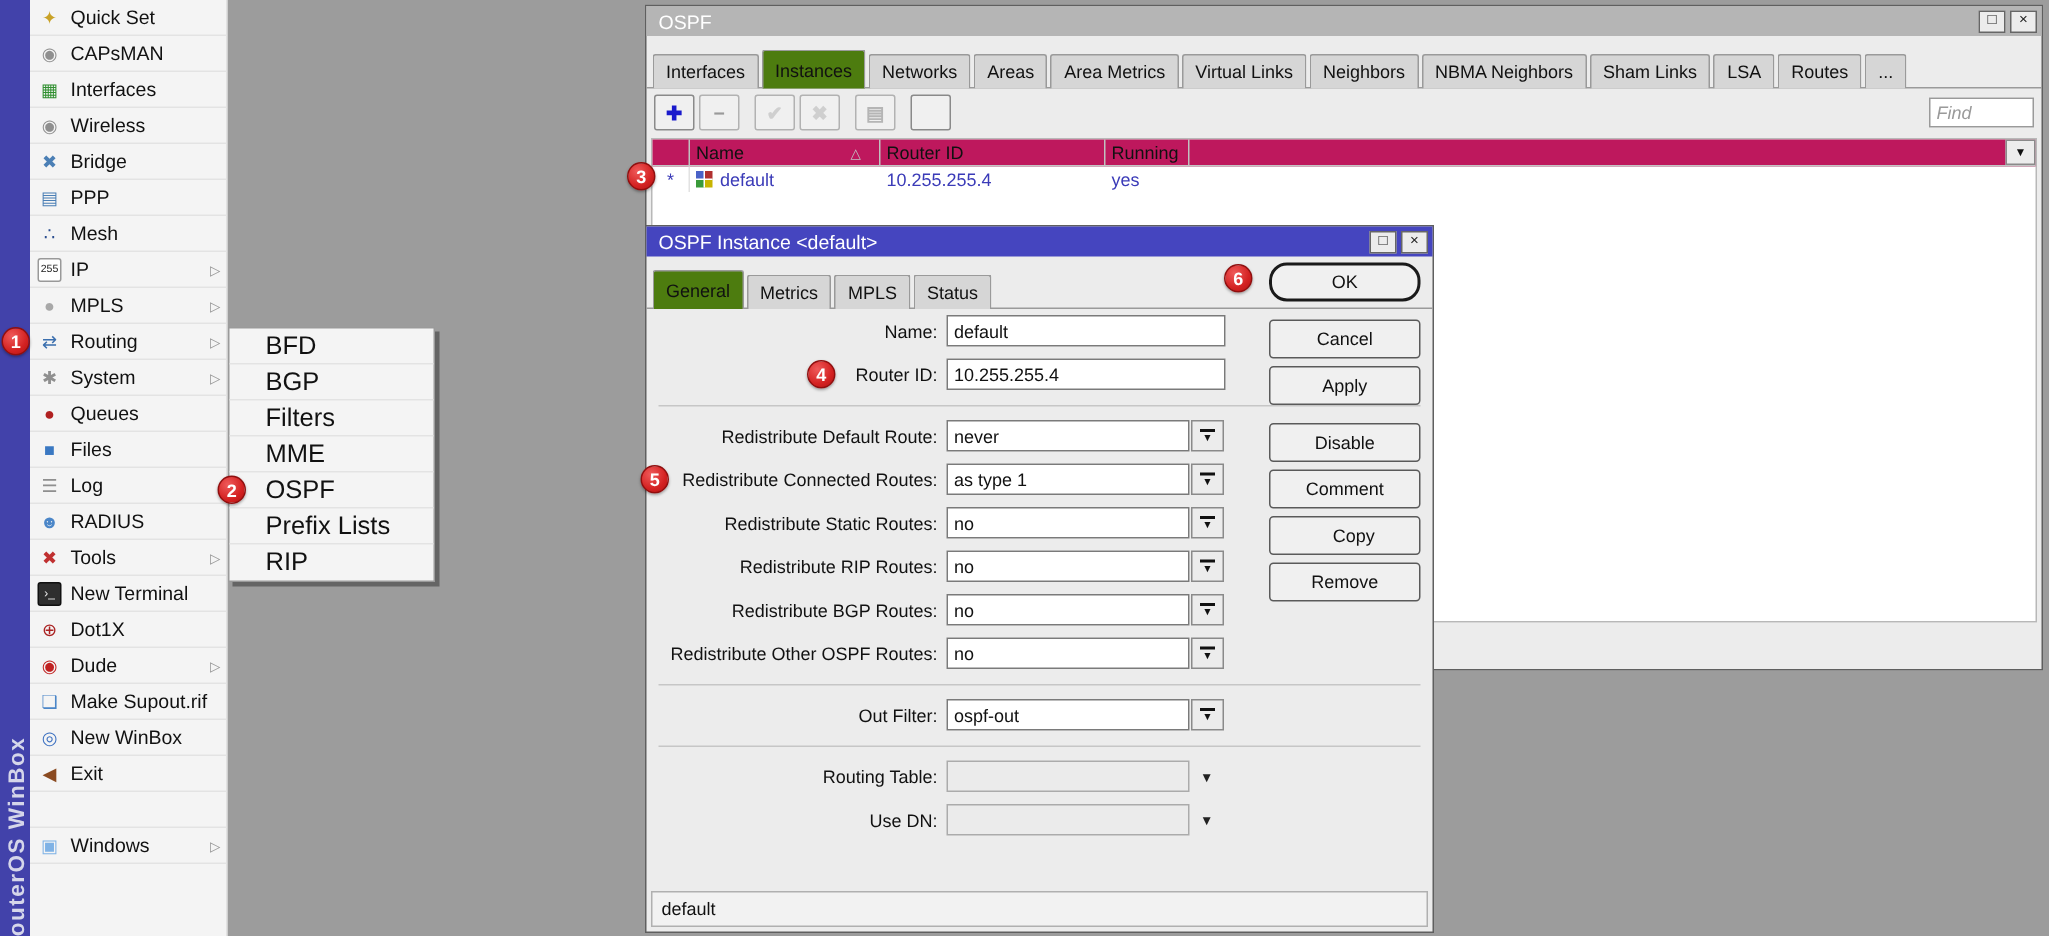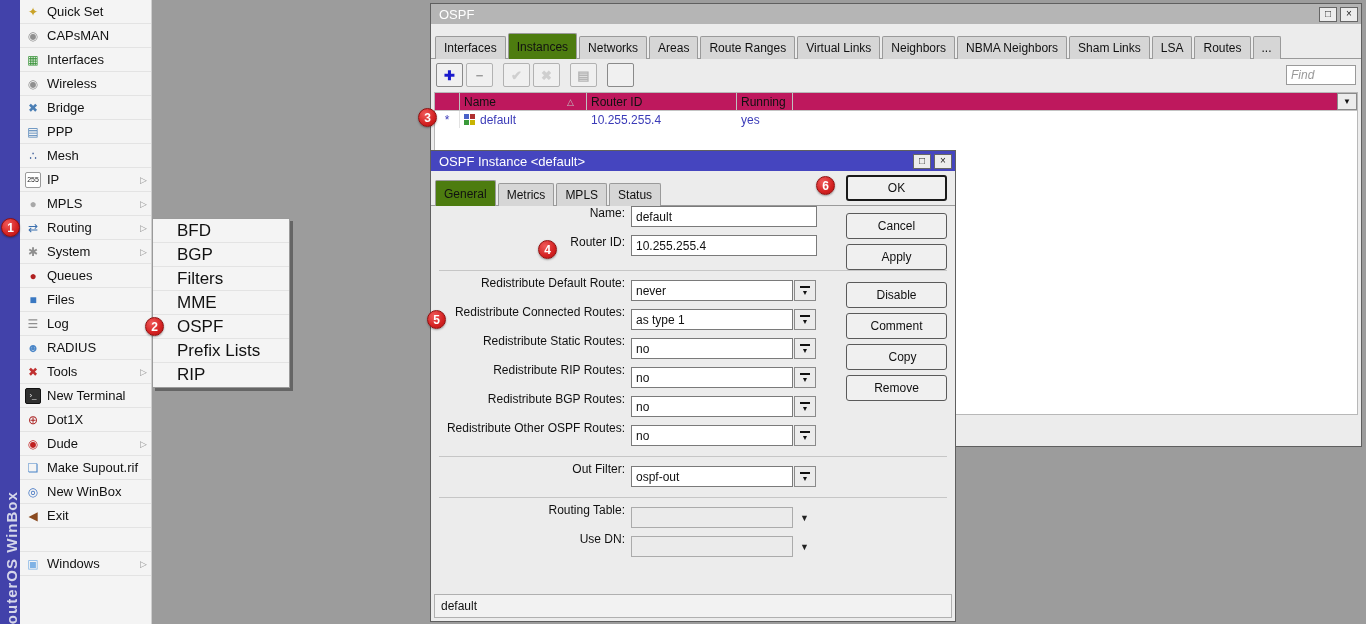--- a/index.html
+++ b/index.html
@@ -61,21 +61,21 @@
   .td.c-name{flex:0 0 127px}.td.c-rid{flex:0 0 150px}.td.c-run{flex:0 0 56px}
   .quad{width:11px;height:11px;flex:0 0 11px;background:
     linear-gradient(#fff,#fff) center/1px 100% no-repeat,
     linear-gradient(#fff,#fff) center/100% 1px no-repeat,
     conic-gradient(#b03030 0 25%,#c8b400 0 50%,#3a9a3a 0 75%,#4a62c8 0 100%)}
 
   
   #dlg{left:430px;top:150px;width:526px;height:472px;z-index:10}
   #dlg .titlebar{background:#4545bf}
   .form{position:absolute;left:0;top:55px;right:0}
-  .form-row{height:29px;display:flex;}
+  .form-row{height:29px;display:flex;align-items:center}
   .flabel{flex:0 0 200px;text-align:right;font-size:12px;padding-right:6px;white-space:nowrap}
   .tinput{width:186px;height:21px;background:#fff;border:1px solid #7a7a7a;font-size:12px;display:flex;align-items:center;padding:0 4px;cursor:text}
   .combo{display:flex;align-items:center}
   .cval{width:162px;height:21px;background:#fff;border:1px solid #7a7a7a;font-size:12px;display:flex;align-items:center;padding:0 4px}
   .ddbtn{width:22px;height:21px;margin-left:1px;background:#ececec;border:1px solid #8a8a8a;
     display:flex;flex-direction:column;align-items:center;justify-content:center;font-size:7px;color:#111;line-height:1}
   .ddbtn::before{content:"";width:10px;border-top:2px solid #111;margin-bottom:1px}
   .combo.disabled .cval{background:#ebebeb;border-color:#ababab}
   .darr{width:23px;text-align:center;font-size:9px;color:#222}
   .form-sep{height:12px;display:flex;align-items:center;padding:0 8px}
@@ -218,21 +218,21 @@
     <span>OSPF</span>
     <span class="tb-sp"></span>
     <span class="wbtn">□</span>
     <span class="wbtn">×</span>
   </div>
   <div class="tabs" id="ospf-tabs">
       <div class="tab">Interfaces</div>
       <div class="tab active">Instances</div>
       <div class="tab">Networks</div>
       <div class="tab">Areas</div>
-      <div class="tab">Route Ranges</div>
+      <div class="tab">Area Metrics</div>
       <div class="tab">Virtual Links</div>
       <div class="tab">Neighbors</div>
       <div class="tab">NBMA Neighbors</div>
       <div class="tab">Sham Links</div>
       <div class="tab">LSA</div>
       <div class="tab">Routes</div>
       <div class="tab">...</div>
     </div>
   <div class="tbar" id="ospf-toolbar">
       <div class="tbtn">
@@ -369,21 +369,21 @@
       </div>
       <div class="form-row">
         <span class="flabel">Use DN:</span>
         <div class="combo disabled">
           <span class="cval"></span>
           <span class="darr">▼</span>
         </div>
       </div>
     </div>
   <div id="dlg-buttons">
-      <div class="dlg-btn default" style="top: 24px;">OK</div>
+      <div class="dlg-btn default" style="top: 24px; border-radius: 12px;">OK</div>
       <div class="dlg-btn" style="top: 62px;">Cancel</div>
       <div class="dlg-btn" style="top: 93px;">Apply</div>
       <div class="dlg-btn" style="top: 131px;">Disable</div>
       <div class="dlg-btn" style="top: 162px;">Comment</div>
       <div class="dlg-btn" style="top: 193px; padding-left: 12px;">Copy</div>
       <div class="dlg-btn" style="top: 224px;">Remove</div>
     </div>
   <div class="status">
     <div class="scell r">default</div>
   </div>

